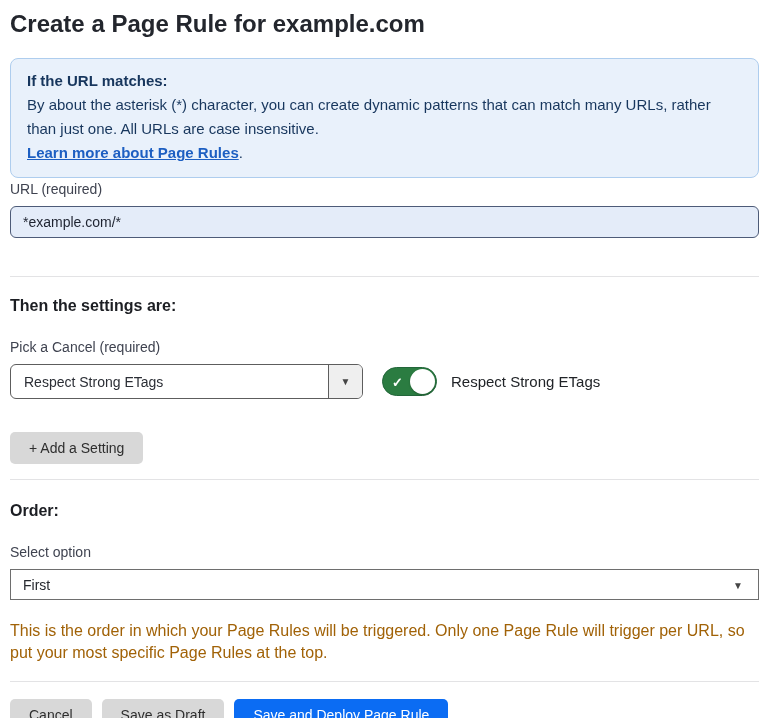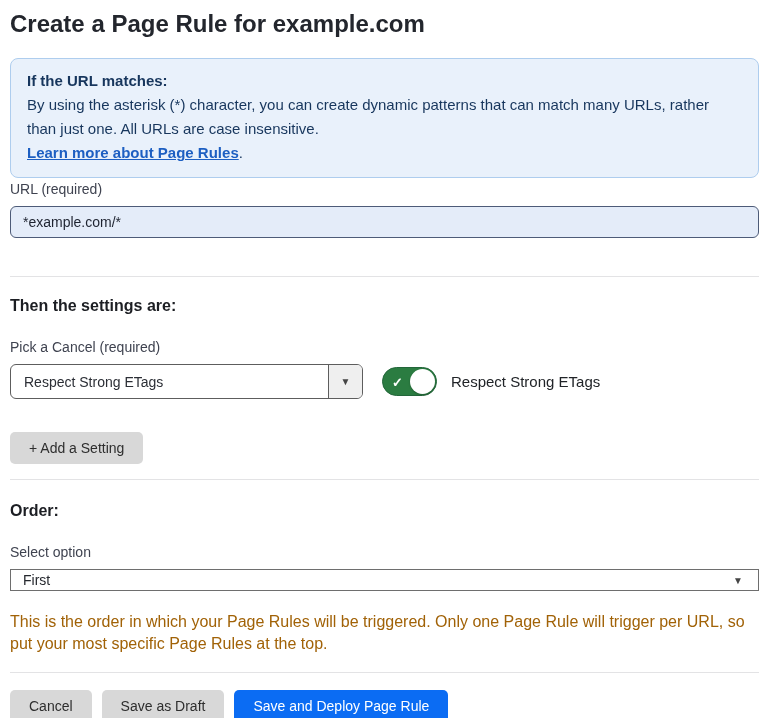--- a/index.html
+++ b/index.html
@@ -90,21 +90,21 @@
     font-size: 14px; font-family: "Liberation Sans", sans-serif;
     cursor: pointer; padding: 0 19px;
   }
   .btn-gray { background: var(--button-gray, #d8d8d8); color: #2e2e2e; }
   .btn-blue { background: var(--accent-blue, #0b6cf3); color: #ffffff; }
   .add-setting { margin-top: 33px; }
   .divider.after-settings { margin-top: 15px; }
   .order-heading { margin-top: 21px; }
   .select-label { margin-top: 23px; }
   .order-select {
-    position: relative; width: 100%; height: 22px;
+    position: relative; width: 100%; height: 31px;
     border: 1px solid #6e6e6e; border-radius: 0;
     background: #ffffff; display: flex; align-items: center;
     padding: 0 12px; font-size: 14px; color: #25282e; cursor: pointer;
   }
   .order-select-caret {
     position: absolute; right: 15px; top: 50%; transform: translateY(-50%);
     font-size: 10px; color: #454545;
   }
   .help-text {
     margin-top: 20px; font-size: 16px; line-height: 22px; color: #a16207;
@@ -116,21 +116,21 @@
 </style>
 </head>
 <body>
 
 
 
 <h1 class="page-title">Create a Page Rule for example.com</h1>
 
 <div class="info-box">
   <div class="info-heading">If the URL matches:</div>
-  <div class="info-body">By using the asterisk (*) character, you can create dynamic patterns that can match many URLs, rather than just one. All URLs are case insensitive.</div>
+  <div class="info-body">By about the asterisk (*) character, you can create dynamic patterns that can match many URLs, rather than just one. All URLs are case insensitive.</div>
   <div><span class="info-link">Learn more about Page Rules</span><span>.</span></div>
 </div>
 
 <div class="field-label">URL (required)</div>
 <input class="url-input" type="text" value="*example.com/*" style="">
 
 <hr class="divider after-url">
 
 <h2 class="section-heading settings-heading">Then the settings are:</h2>
 

